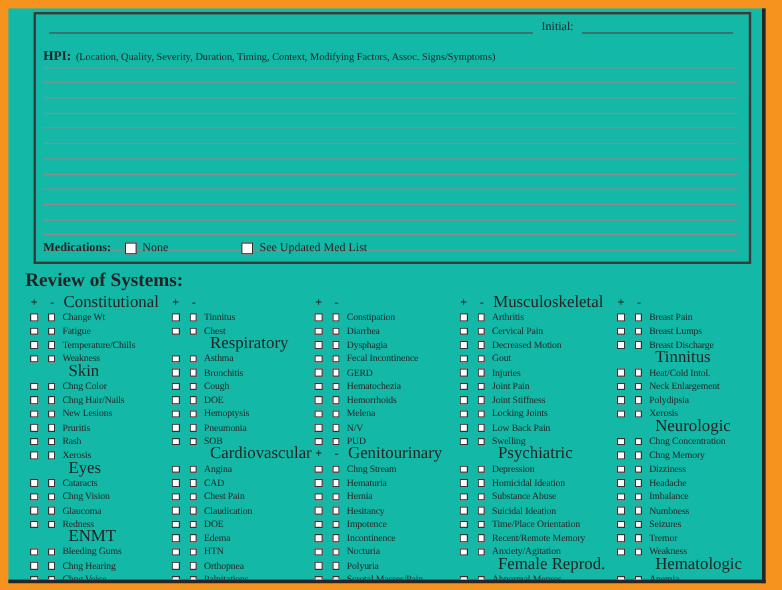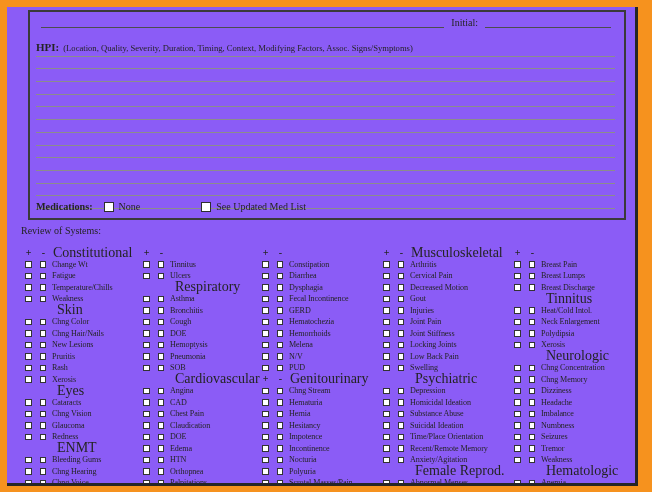--- a/index.html
+++ b/index.html
@@ -33,35 +33,35 @@
   .meds-row {
     position:absolute; top:185px; left:6px; right:8px; height:15px;
     display:flex; align-items:flex-end; font-size:10px;
   }
   .meds-label { font-weight:bold; font-size:10.2px; }
   .cbm { width:8px; height:8px; border:1.3px solid #2e2e2e; display:inline-block; flex:none; background:#fff; }
   .cbm.first { margin-left:11px; }
   .meds-opt { margin-left:5px; }
   .cbm.second { margin-left:61px; }
   
-  .ros-heading { position:absolute; left:14px; top:218px; font-size:10px; font-weight:normal; }
+  .ros-heading { position:absolute; left:14px; top:218px; font-size:16px; font-weight:bold; }
   .ros-col { position:absolute; top:240px; }
   .c0 { left:18px; }  .c1 { left:136px; } .c2 { left:255px; } .c3 { left:376px; } .c4 { left:507px; }
   .ros-row { height:11.5px; display:flex; align-items:center; white-space:nowrap; }
   .cbs { width:6.5px; height:6.5px; border:1px solid #333; box-sizing:border-box; flex:none; background:#fff; }
   .gap2 { margin-left:8px; }
   .pm-sign { width:7px; flex:none; text-align:center; font-weight:bold; font-size:10px; line-height:1; }
   .ros-label { margin-left:6px; font-size:8.1px; letter-spacing:-0.1px; }
   .ros-label.bold { font-weight:normal; font-size:14px; letter-spacing:0; }
   .ros-label.solo { margin-left:32px; }
 </style>
 </head>
 <body style="background: rgb(246, 146, 30);">
 
-<div class="page" style="background: #8b5cf6;">
+<div class="page" style="background: #14b8a6;">
 
   <div class="hpi-box">
     <div class="initial-row">
       <span class="rule initial-rule-left"></span>
       <span>Initial:</span>
       <span class="rule initial-rule-right"></span>
     </div>
 
     <div class="hpi-head">
       <span class="hpi-label">HPI:</span>
@@ -203,21 +203,21 @@
           <span class="pm-sign gap2">-</span>
         </div>
         <div class="ros-row">
           <span class="cbs"></span>
           <span class="cbs gap2"></span>
           <span class="ros-label">Tinnitus</span>
         </div>
         <div class="ros-row">
           <span class="cbs"></span>
           <span class="cbs gap2"></span>
-          <span class="ros-label">Ulcers</span>
+          <span class="ros-label">Chest</span>
         </div>
         <div class="ros-row">
           <span class="ros-label bold solo">Respiratory</span>
         </div>
         <div class="ros-row">
           <span class="cbs"></span>
           <span class="cbs gap2"></span>
           <span class="ros-label">Asthma</span>
         </div>
         <div class="ros-row">

